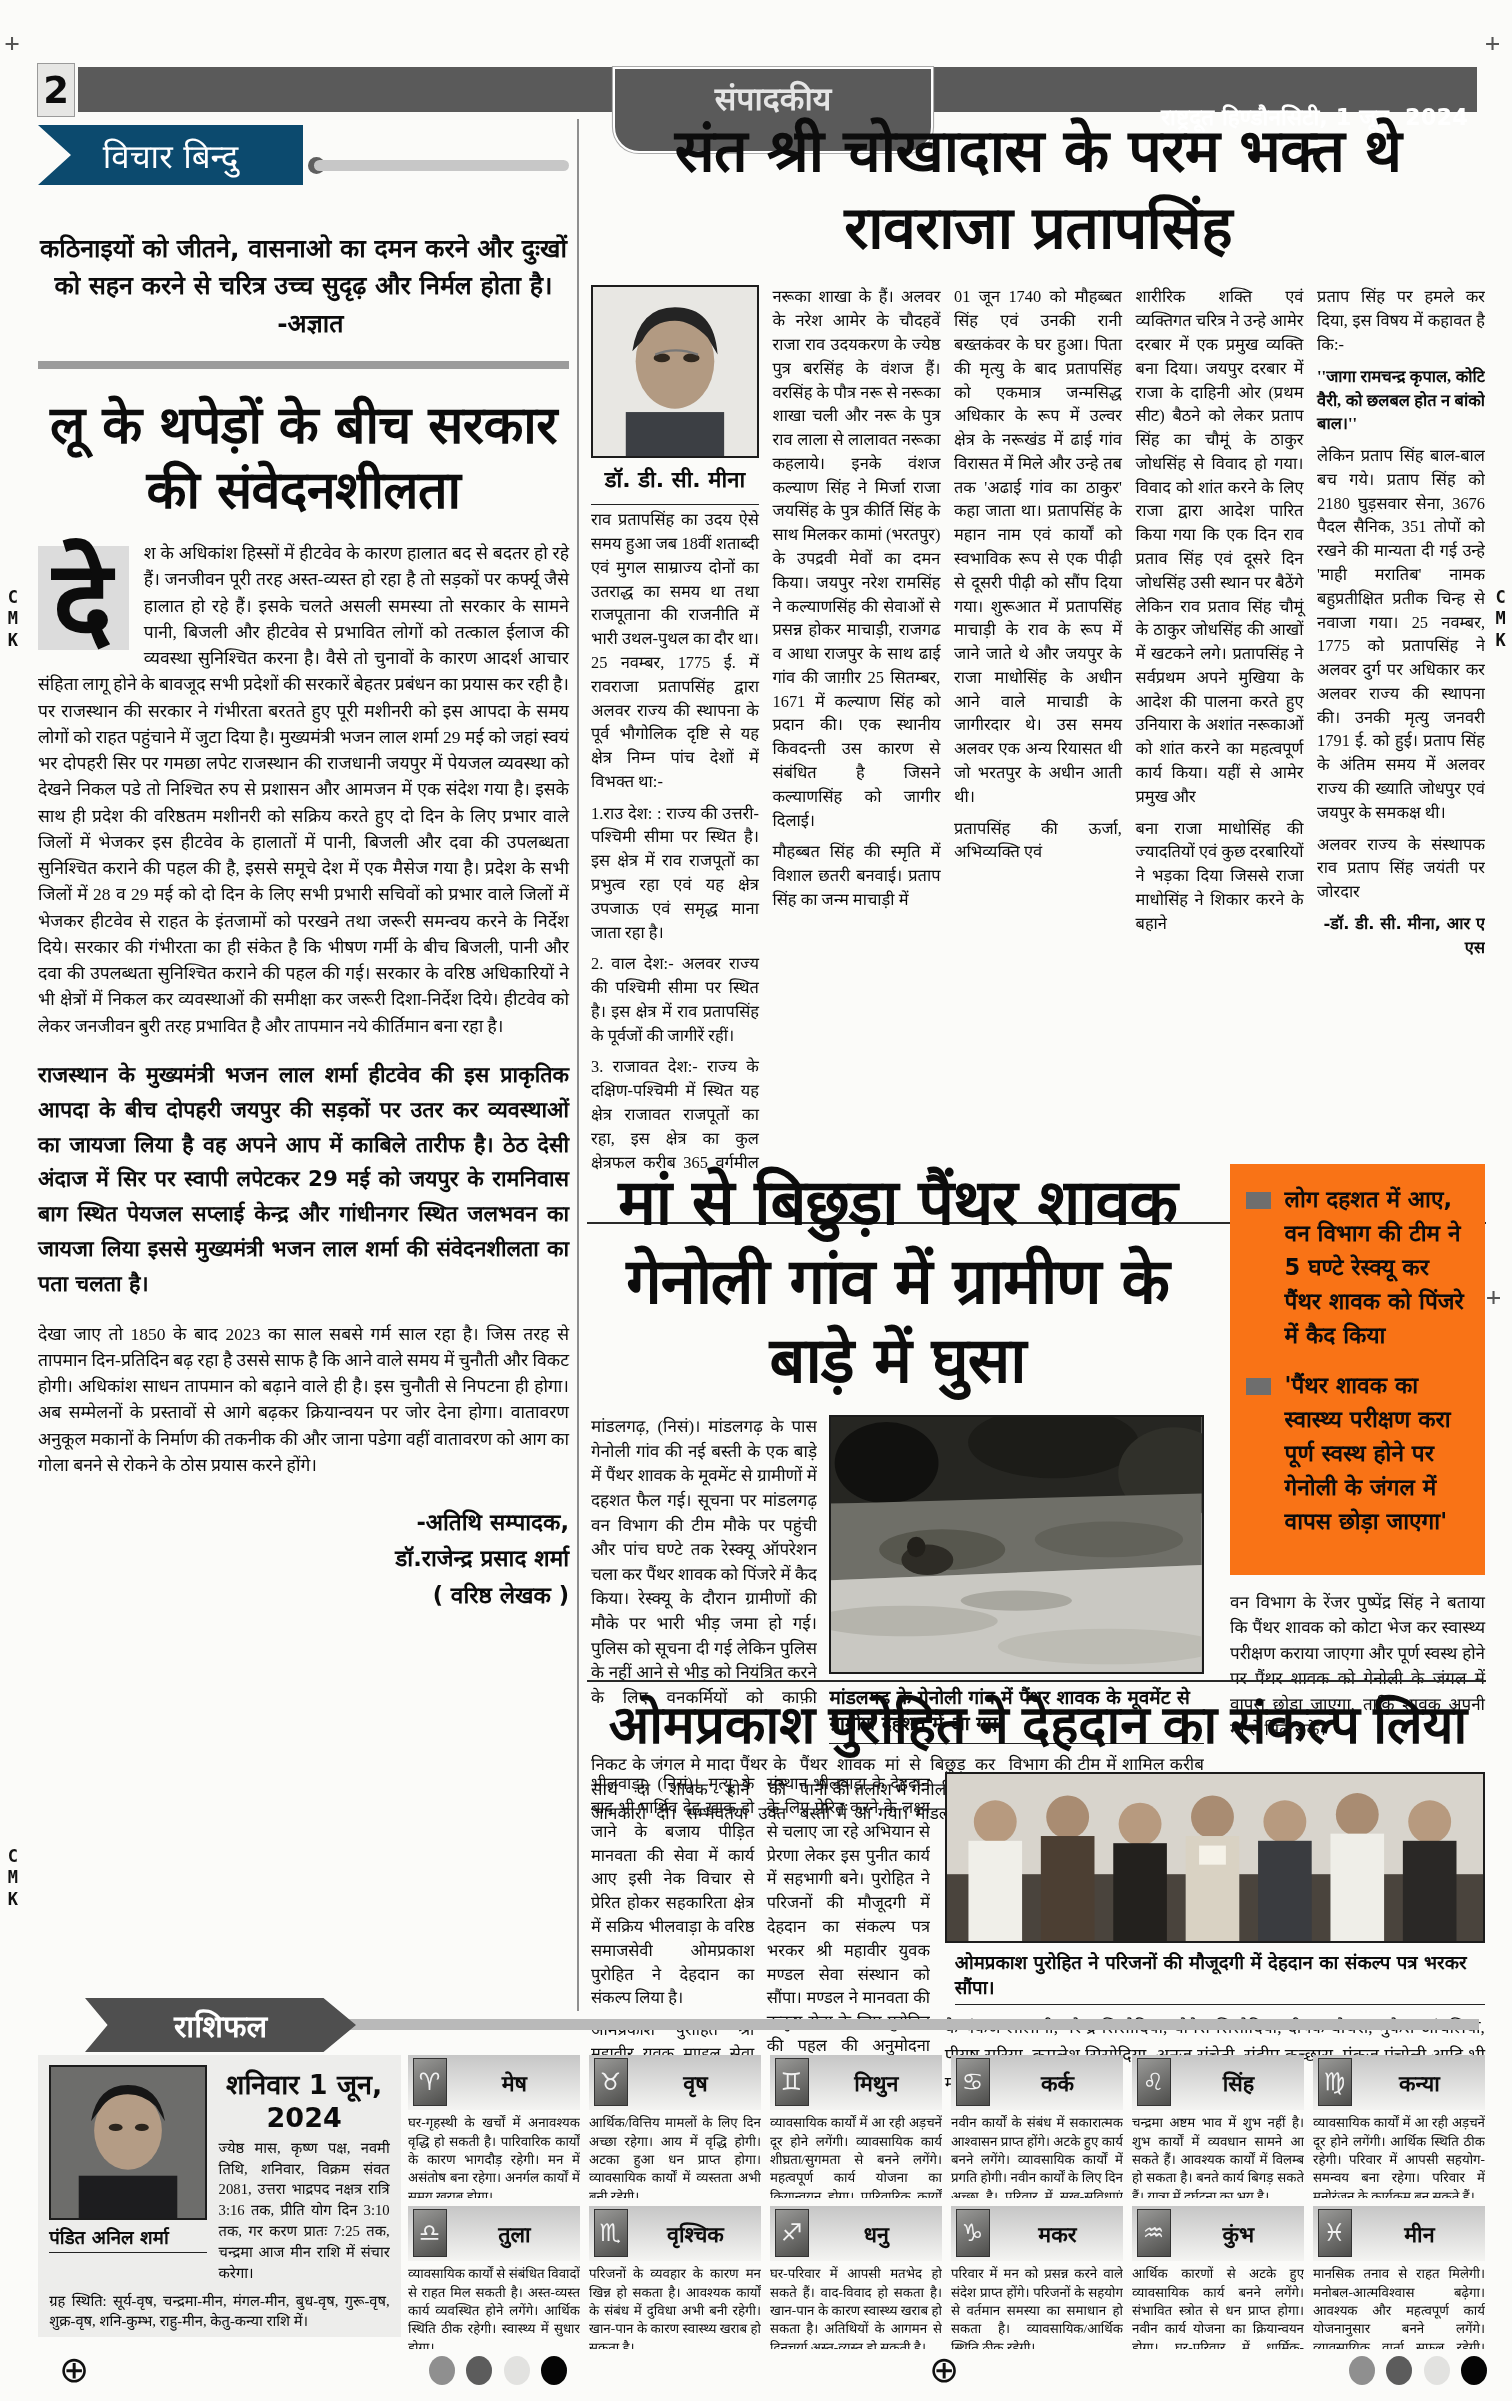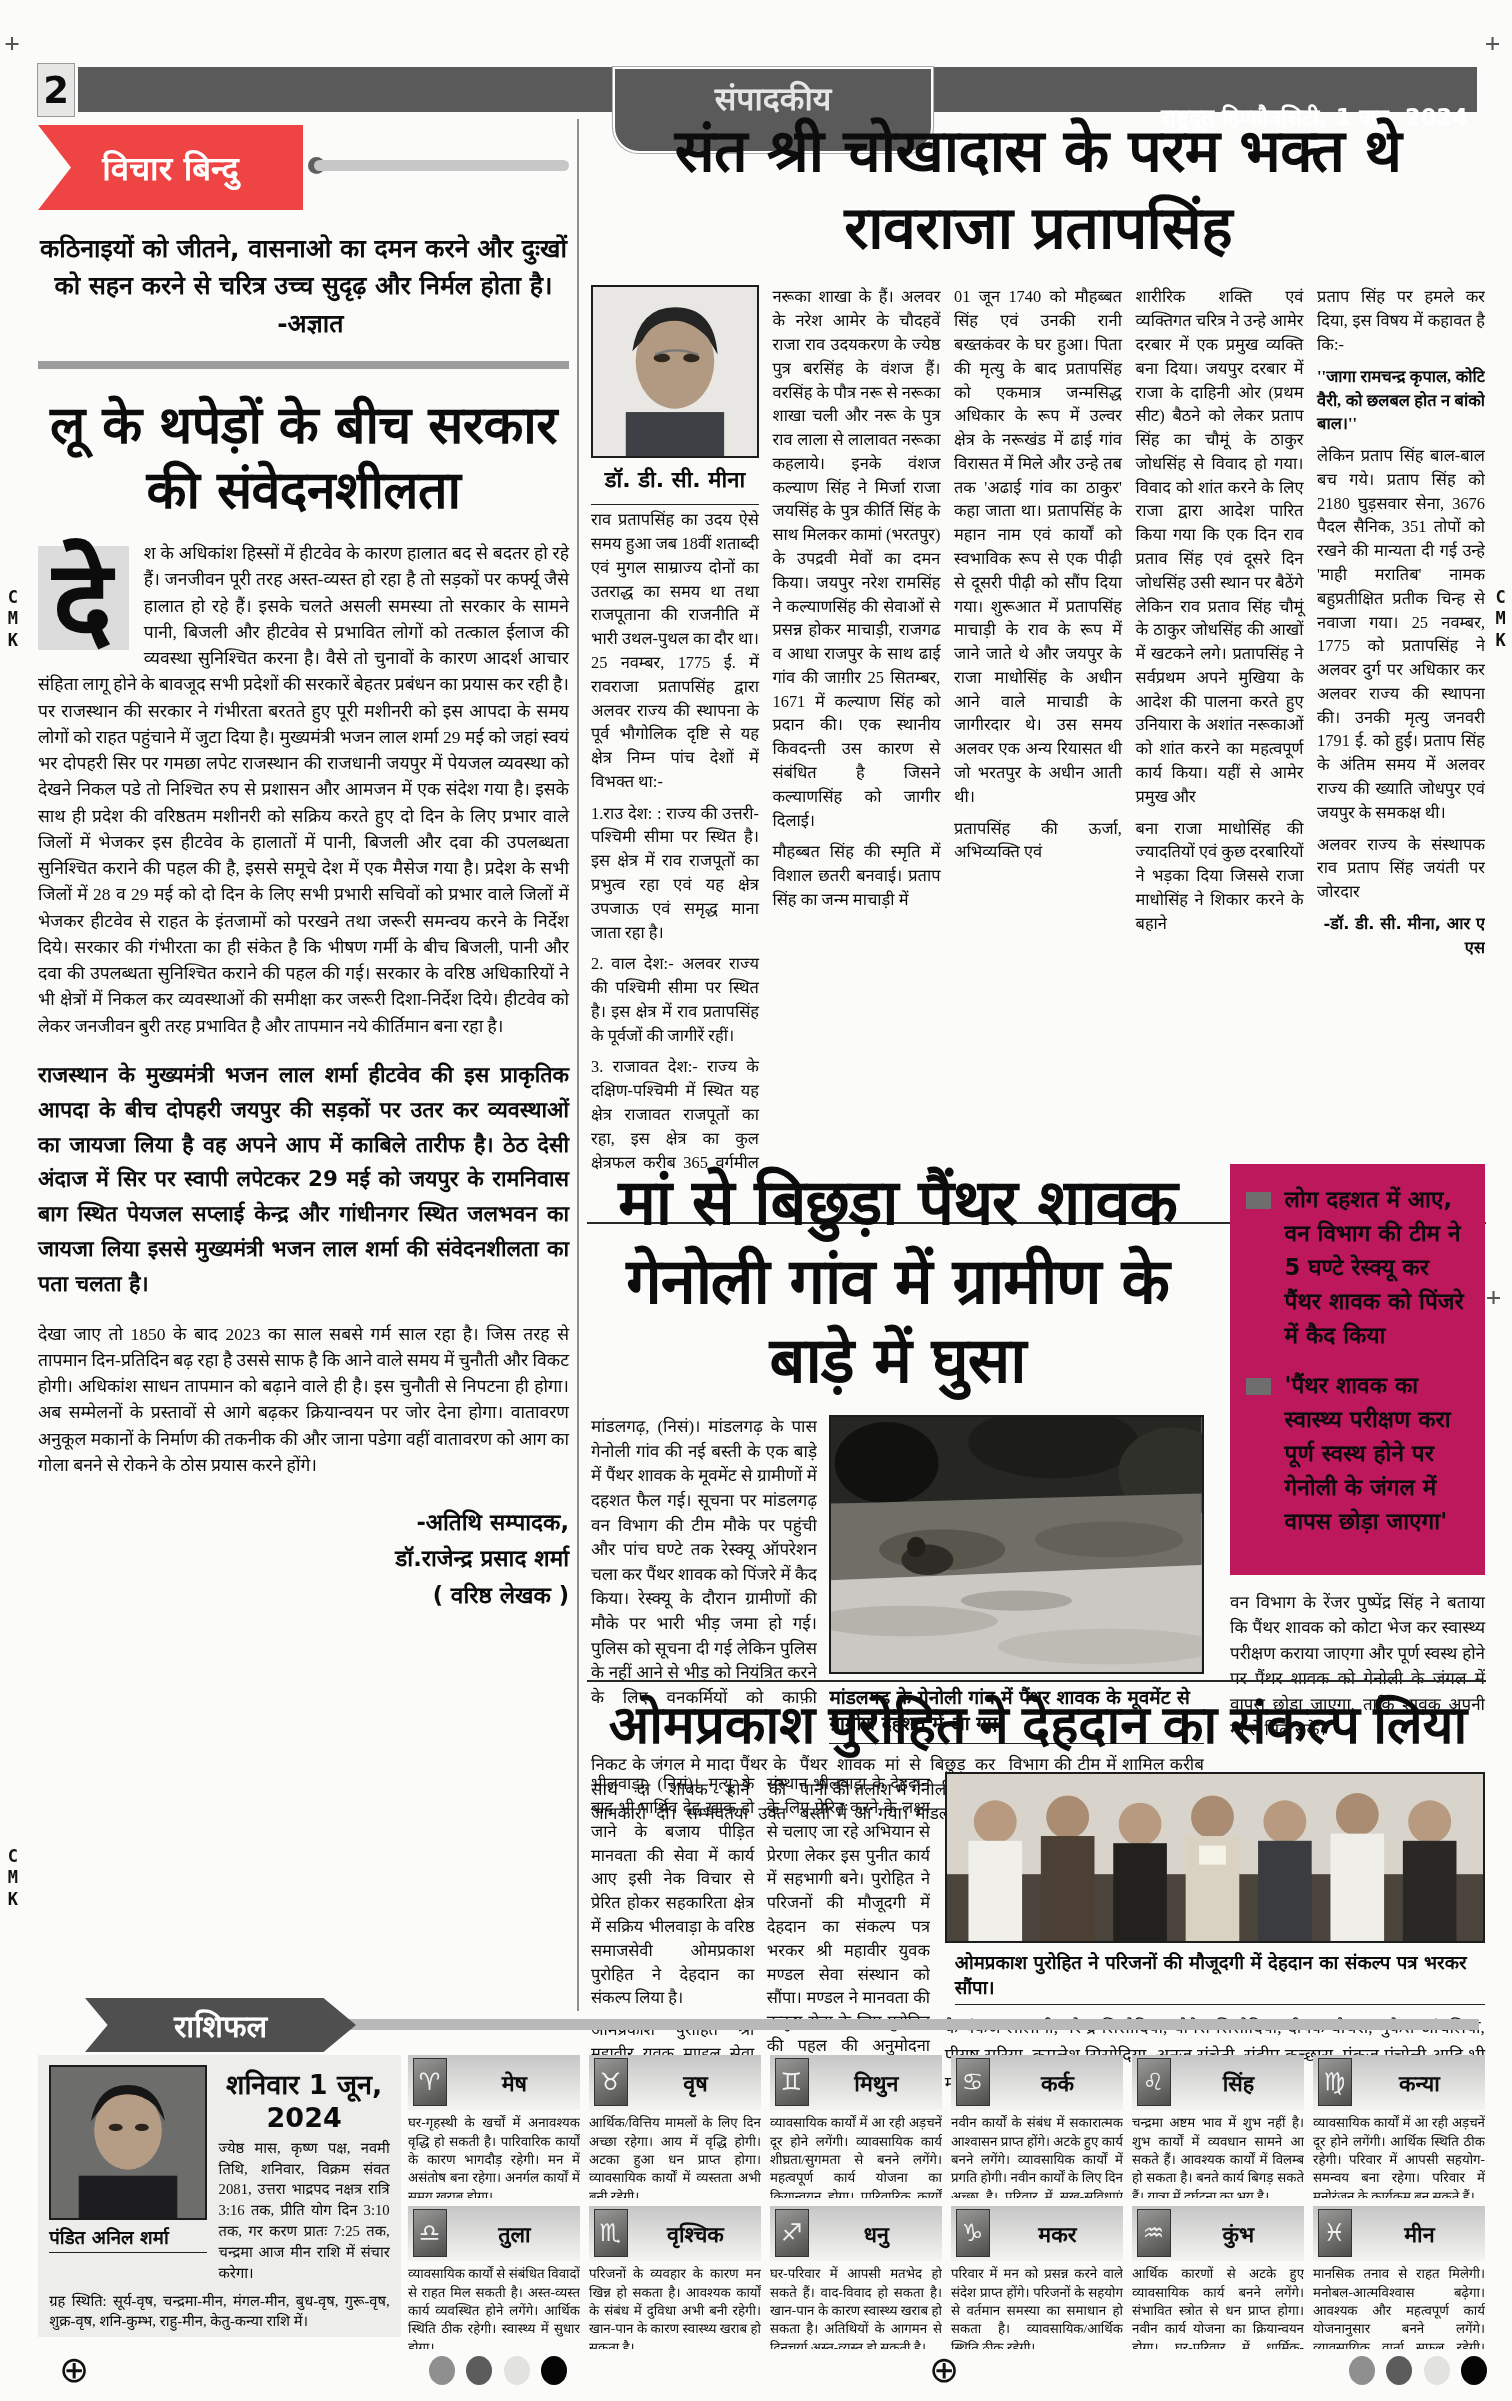--- a/index.html
+++ b/index.html
@@ -14,22 +14,22 @@
   .section-tab{left:613px;top:67px;width:316px;height:82px;background:#5a5a5a;
                border-radius:0 0 26px 26px;border:2.8px solid #fff;box-shadow:0 0 0 1.1px #aaa;
                display:flex;justify-content:center;align-items:flex-start;}
   .section-tab span{color:#e5e5e5;font-size:32px;font-weight:bold;margin-top:7px;
                     font-family:"DejaVu Sans",sans-serif;}
   .edition{right:44px;top:75px;color:#fff;font-size:22.6px;font-weight:bold;
            font-family:"DejaVu Sans",sans-serif;margin-top:26px;}
   
   .leftcol{left:38px;top:125px;width:531px;}
   .vb-row{position:relative;height:90px;}
-  .vb-flag{position:absolute;left:0;top:0;width:265px;height:85px;background:#ef4444;color:#fff;
-           display:flex;align-items:center;justify-content:center;font-size:33px;font-weight:bold;
+  .vb-flag{position:absolute;left:0;top:0;width:265px;height:60px;background:#0c4a6e;color:#fff;
+           display:flex;align-items:center;justify-content:center;font-size:33px;font-weight:normal;
            font-family:"DejaVu Sans",sans-serif;
            clip-path:polygon(0 0,100% 0,100% 100%,0 100%,33px 50%);}
   .vb-line{position:absolute;left:276px;top:35px;width:255px;height:11.3px;background:#c7c7c7;border-radius:5.6px;}
   .vb-dot{position:absolute;left:270px;top:32px;width:17px;height:17px;background:#5f5f5f;border-radius:50%;}
   .vb-quote{margin-top:14.7px;font-size:25px;font-weight:bold;text-align:center;line-height:1.5;
             font-family:"DejaVu Sans",sans-serif;}
   .divider{height:8px;background:#9c9c9c;margin-top:19px;}
   .ed-headline{font-size:52px;font-weight:bold;text-align:center;line-height:1.25;margin:24px 0 17px 0;
                font-family:"DejaVu Sans",sans-serif;letter-spacing:-0.6px;}
   .ed-body{font-size:17.5px;line-height:1.5;text-align:justify;}
@@ -58,21 +58,21 @@
   .pan-head{font-size:63px;font-weight:bold;text-align:center;line-height:1.25;
             font-family:"DejaVu Sans",sans-serif;letter-spacing:-1.1px;}
   .pan-mid{display:grid;grid-template-columns:226px 1fr;gap:12.4px;margin-top:14.7px;}
   .pan-text{font-size:17px;line-height:1.45;text-align:justify;height:294px;overflow:hidden;}
   .pan-text p{margin:0 0 8px 0;}
   .pan-photo{width:100%;height:255px;display:block;}
   .pan-cap{font-size:19px;font-weight:bold;font-family:"DejaVu Sans",sans-serif;
            border-bottom:1.7px solid #222;padding:6.8px 0;margin-top:3.4px;}
   .pan-strip{column-count:3;column-gap:13.6px;font-size:17px;line-height:1.45;text-align:justify;margin-top:9px;
              height:96px;overflow:hidden;}
-  .bullet-box{background:#be185d;padding:19px 16px;}
+  .bullet-box{background:#f97316;padding:19px 16px;}
   .bullet{display:flex;gap:13.6px;margin-bottom:17px;}
   .bullet-marker{flex:0 0 25px;height:17px;background:#6e6e6e;margin-top:9px;}
   .bullet span{font-size:22.6px;font-weight:600;line-height:1.5;font-family:"DejaVu Sans",sans-serif;}
   .ranger{font-size:17px;line-height:1.5;text-align:justify;margin-top:14.7px;}
   
   .dehdan{left:591px;top:1694px;width:894px;}
   .d-head{font-size:53px;font-weight:bold;text-align:center;line-height:1.2;
           font-family:Liberation Serif, serif;}
   .d-grid{display:grid;grid-template-columns:339px 1fr;gap:14.7px;margin-top:14.7px;}
   .d-text{column-count:2;column-gap:12.4px;font-size:16.4px;line-height:1.45;text-align:justify;

